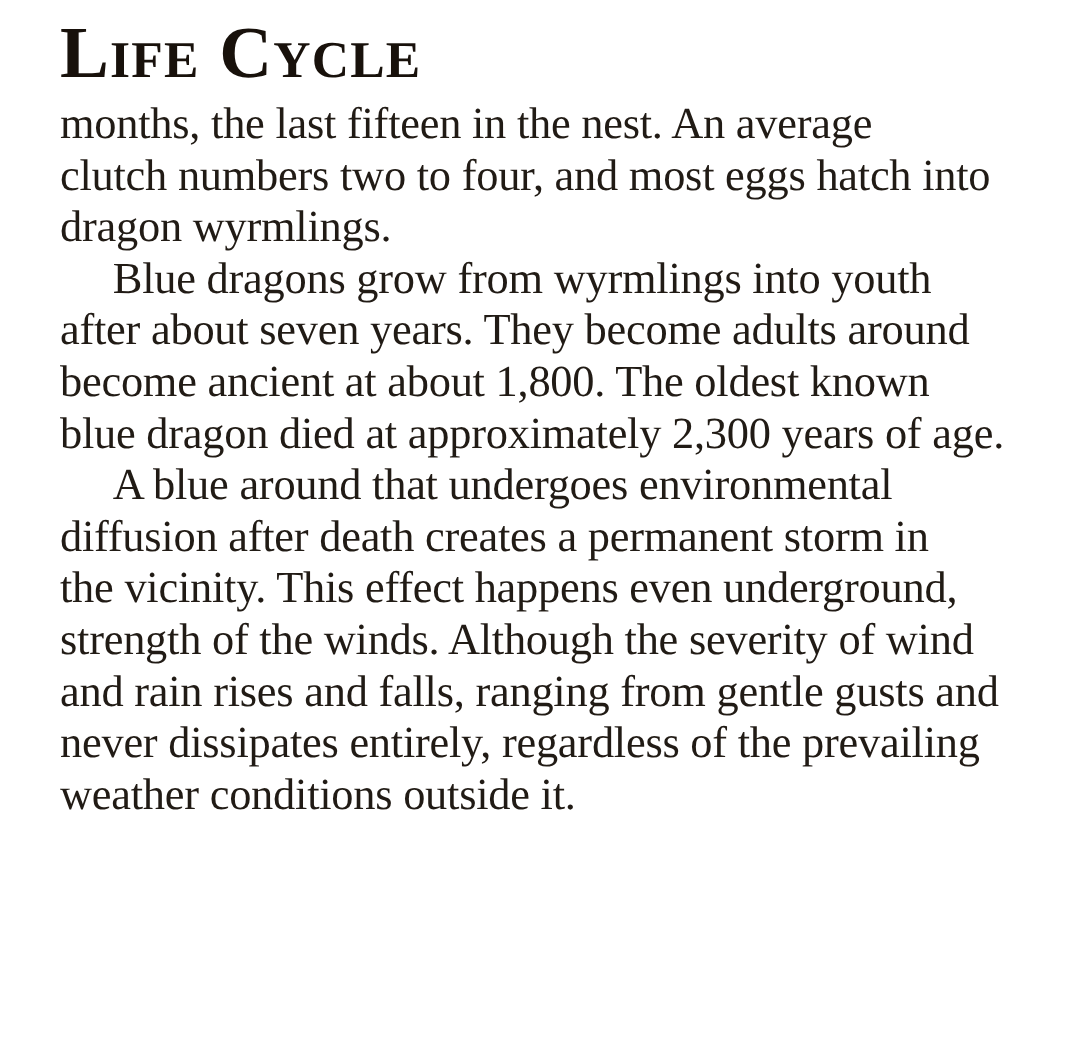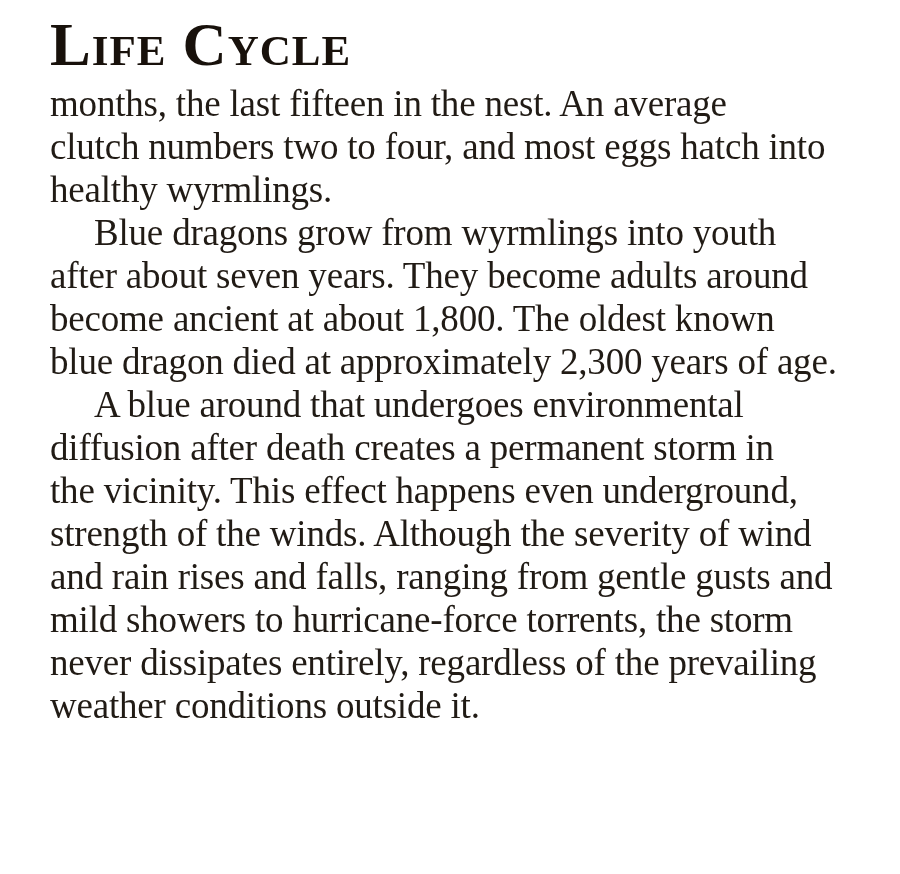--- a/index.html
+++ b/index.html
@@ -46,35 +46,34 @@
 
 <div class="page">
 
   <h1 class="section-heading">Life Cycle</h1>
 
   <div class="body-text">
 
     <div>
       <div class="text-line">months, the last fifteen in the nest. An average</div>
       <div class="text-line">clutch numbers two to four, and most eggs hatch into</div>
-      <div class="text-line">healthy wyrmlings.</div>
+      <div class="text-line">dragon wyrmlings.</div>
     </div>
 
     <div>
       <div class="text-line indent">Blue dragons grow from wyrmlings into youth</div>
       <div class="text-line">after about seven years. They become adults around</div>
       <div class="text-line">become ancient at about 1,800. The oldest known</div>
       <div class="text-line">blue dragon died at approximately 2,300 years of age.</div>
     </div>
 
     <div>
       <div class="text-line indent">A blue around that undergoes environmental</div>
       <div class="text-line">diffusion after death creates a permanent storm in</div>
       <div class="text-line">the vicinity. This effect happens even underground,</div>
       <div class="text-line">strength of the winds. Although the severity of wind</div>
       <div class="text-line">and rain rises and falls, ranging from gentle gusts and</div>
-      <div class="text-line">mild showers to hurricane-force torrents, the storm</div>
       <div class="text-line">never dissipates entirely, regardless of the prevailing</div>
       <div class="text-line">weather conditions outside it.</div>
     </div>
 
   </div>
 </div>
 
 </body></html>

